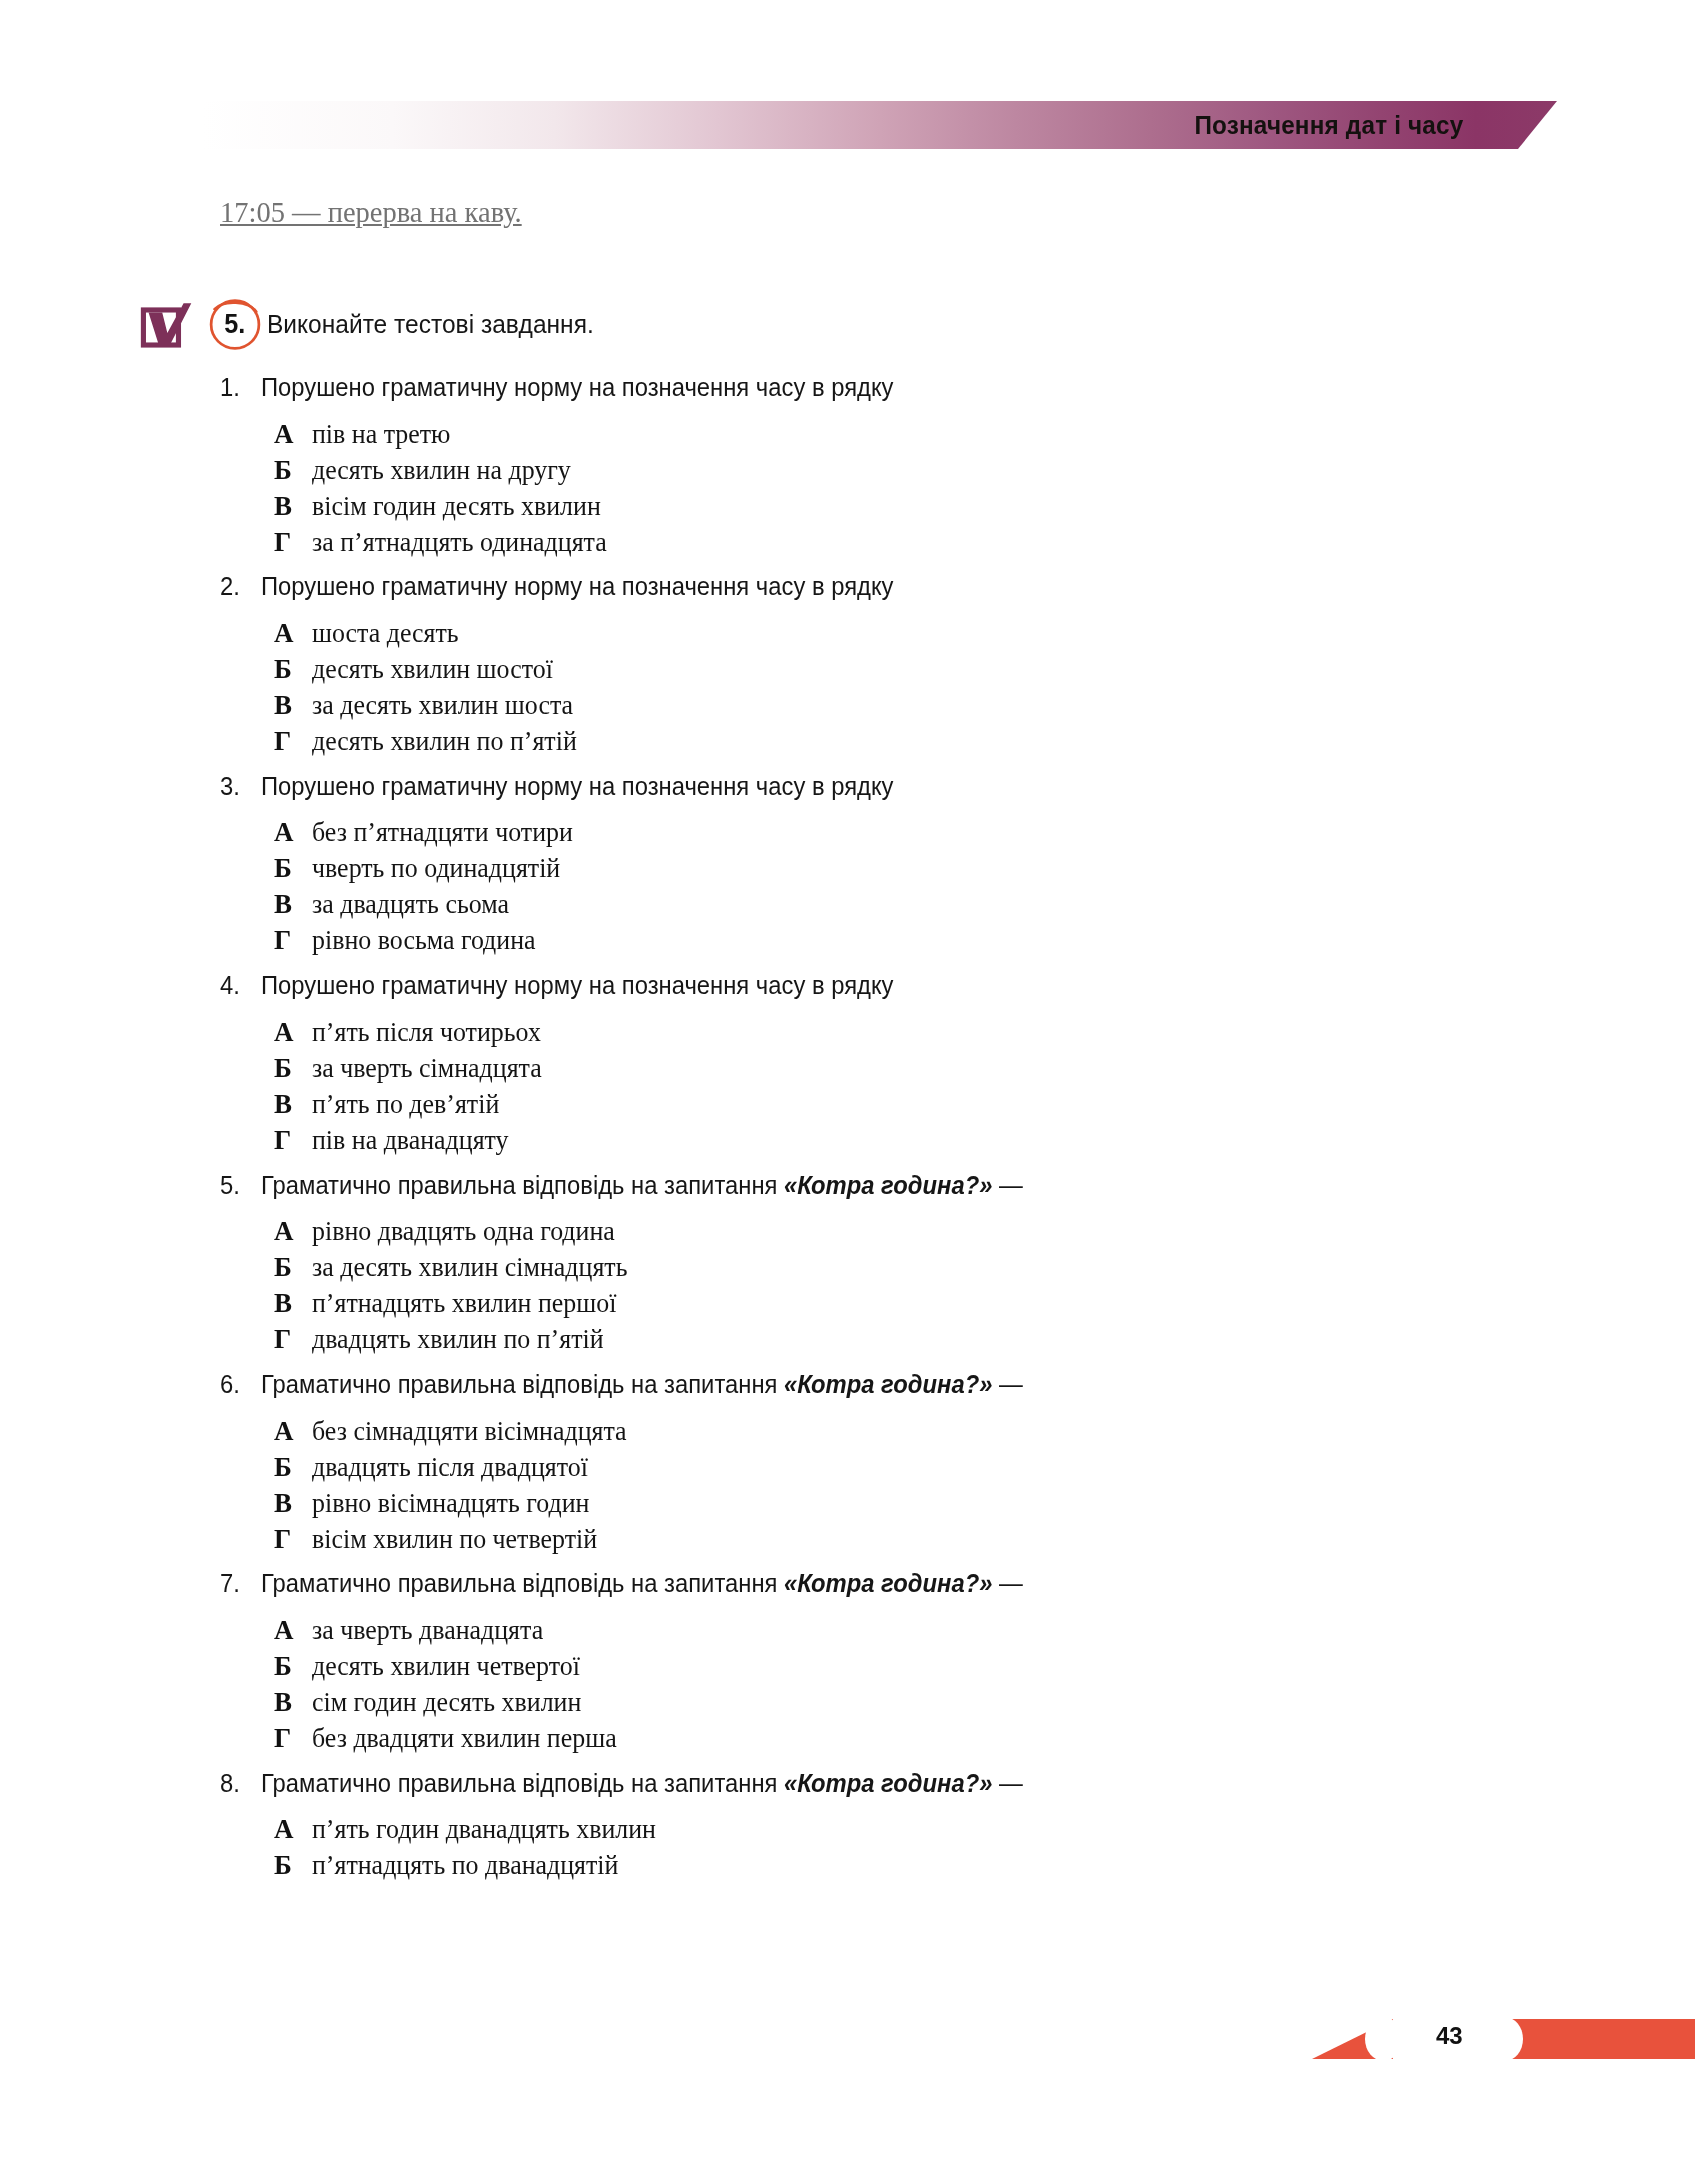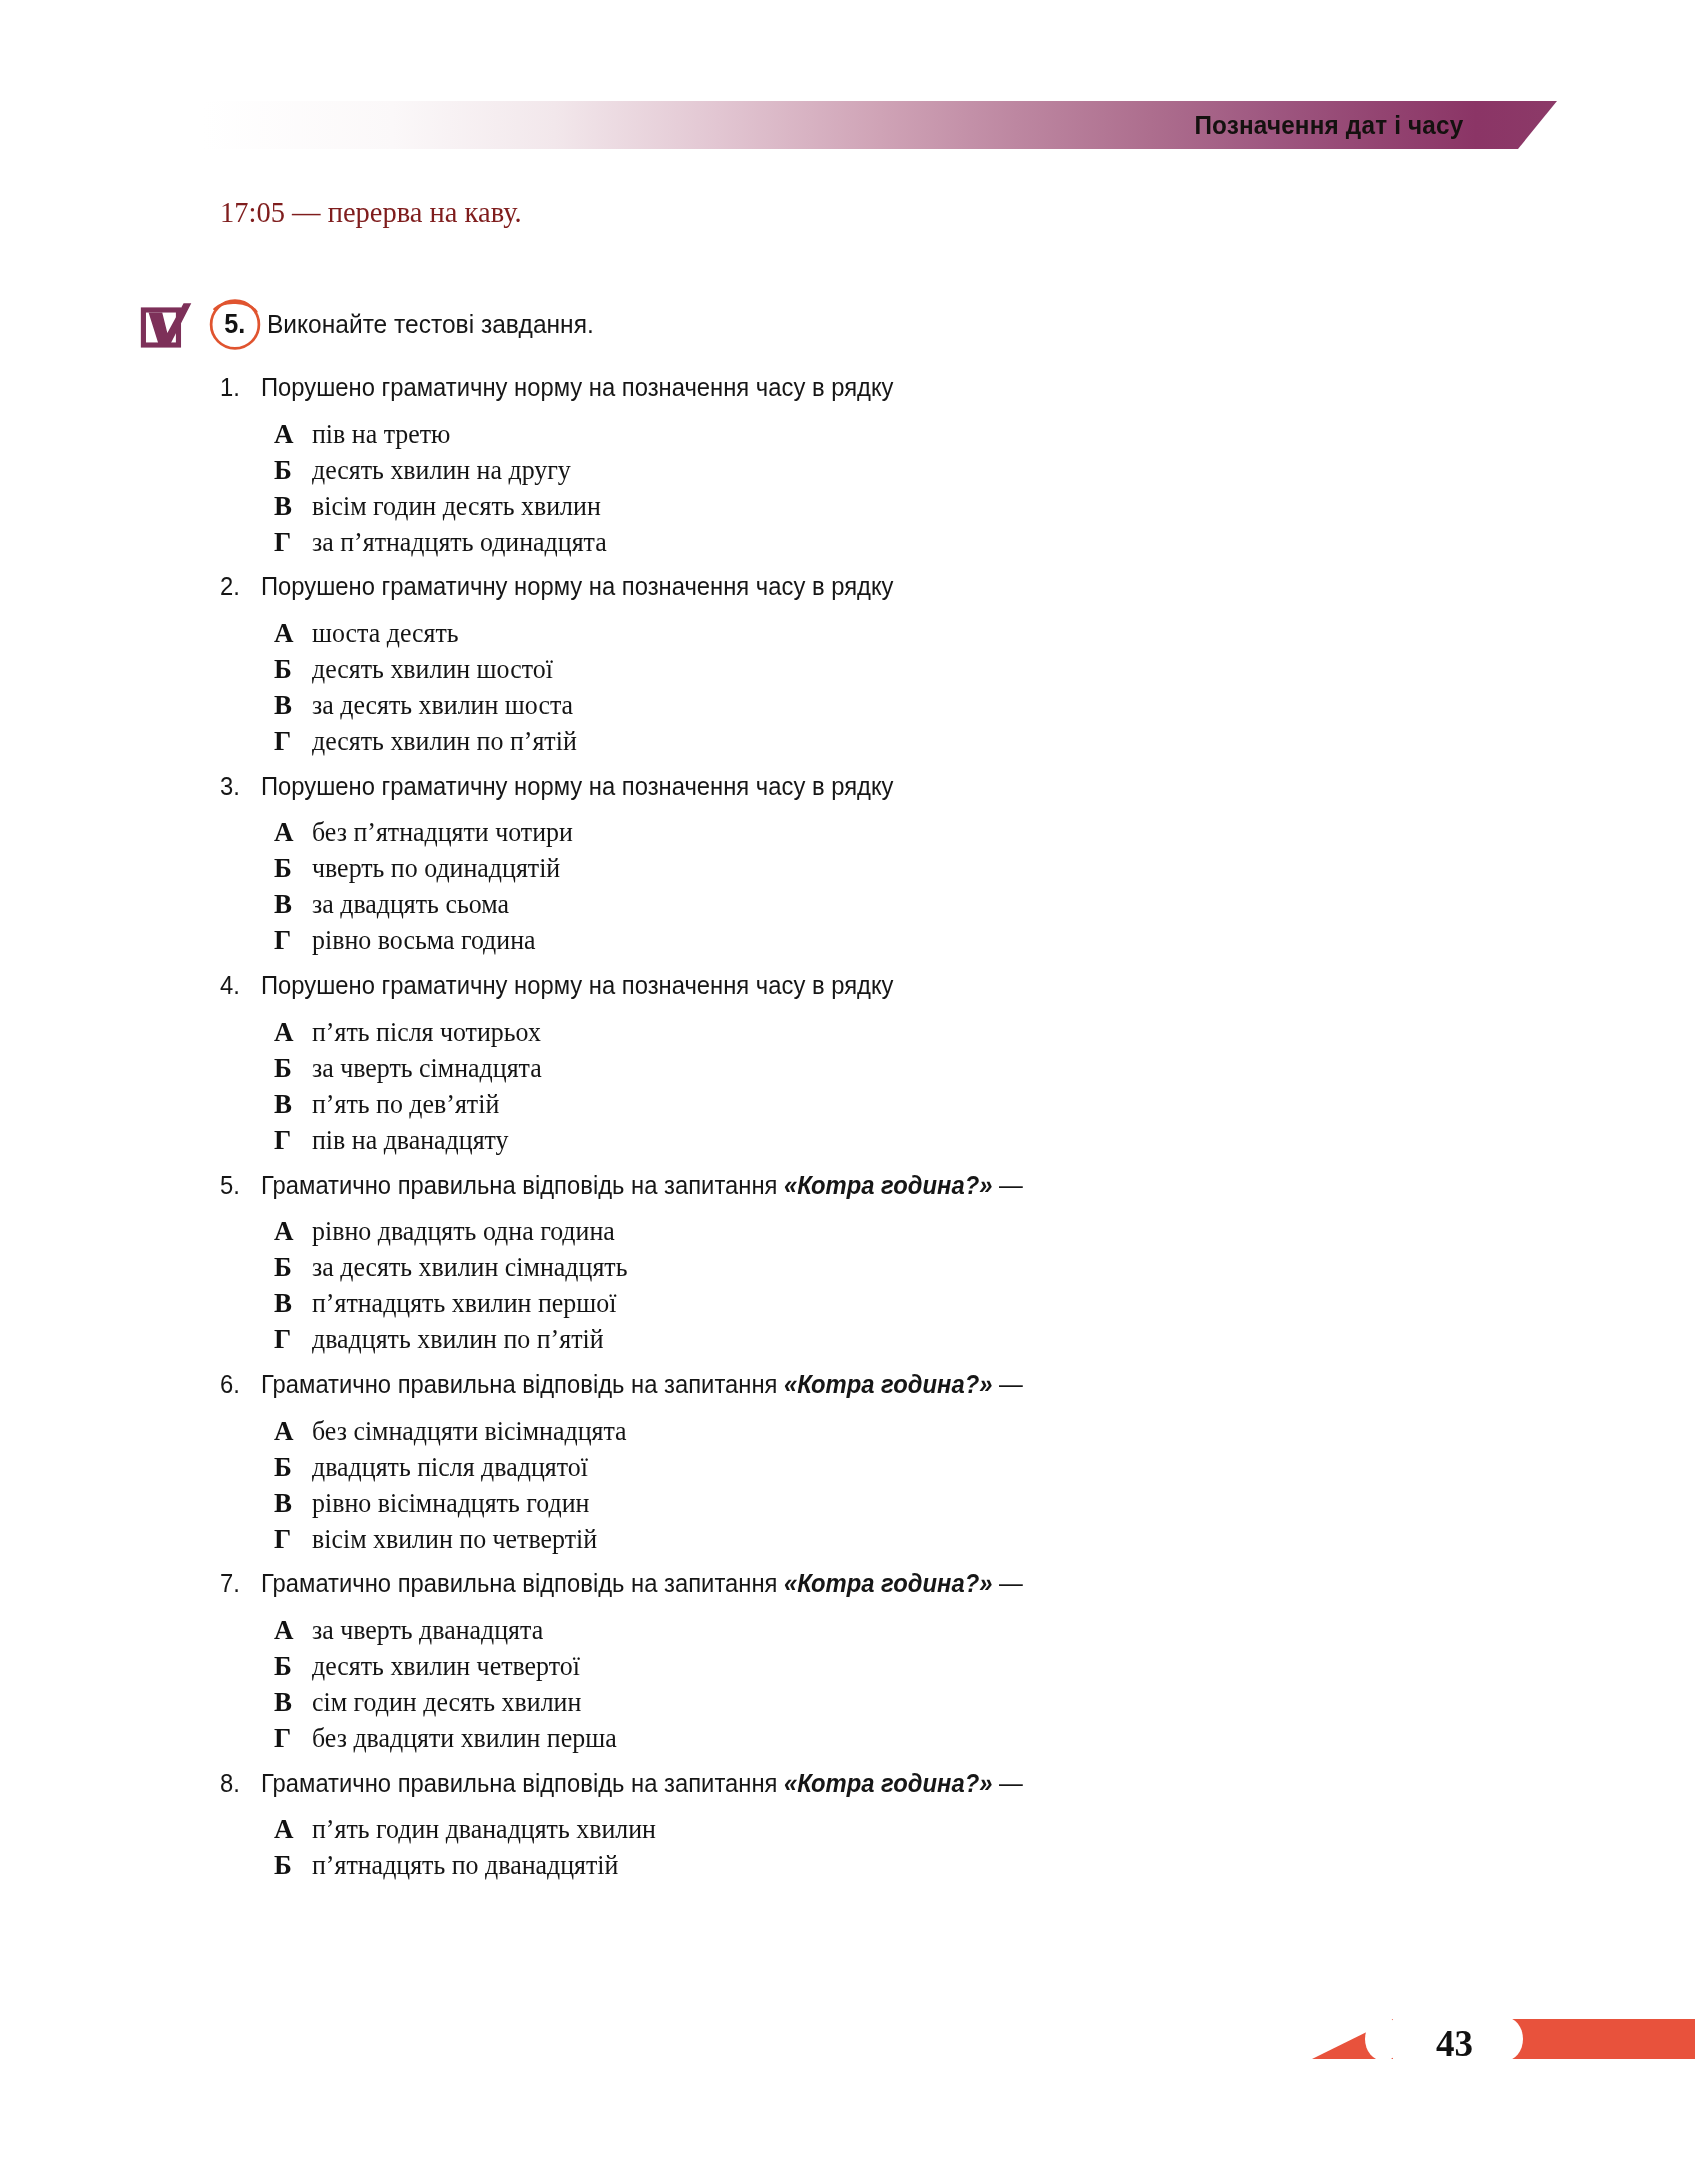--- a/index.html
+++ b/index.html
@@ -63,22 +63,23 @@
   .intro {
     position: absolute;
     left: 220px;
     top: 194px;
     width: 1235px;
   }
   .intro-line {
     font-family: "Liberation Serif", serif;
     font-size: 28.5px;
     line-height: 38px;
-    color: #7f1d1d;
-    white-space: nowrap;
+    color: #737373;
+    white-space: nowrap;
+    text-decoration: underline;
   }
 
   
   .task-head {
     position: absolute;
     left: 139px;
     top: 290px;
     height: 68px;
     display: flex;
     align-items: center;
@@ -226,23 +227,23 @@
     top: -1.7px;
     width: 36px;
     height: 44px;
     background: #ffffff;
     border-radius: 50%;
   }
   .footer .pagenum {
     position: absolute;
     left: 124px;
     top: 2.6px;
-    font-family: Liberation Serif, serif;
+    font-family: Liberation Sans, sans-serif;
     font-weight: bold;
-    font-size: 37px;
+    font-size: 24px;
     color: #111111;
     z-index: 5;
   }
 </style>
 </head>
 <body>
 
 <div class="header-band">
   <div class="band-body"></div>
   <div class="header-title">Позначення дат і часу</div>

